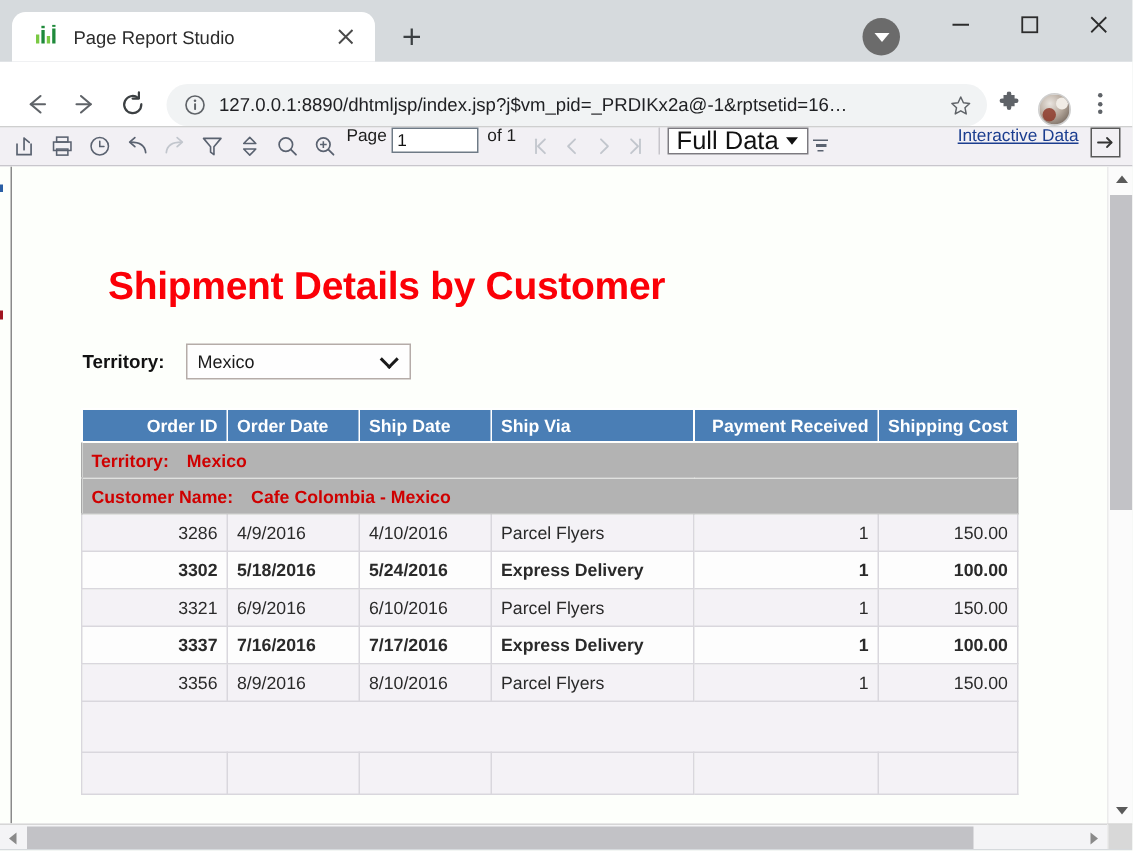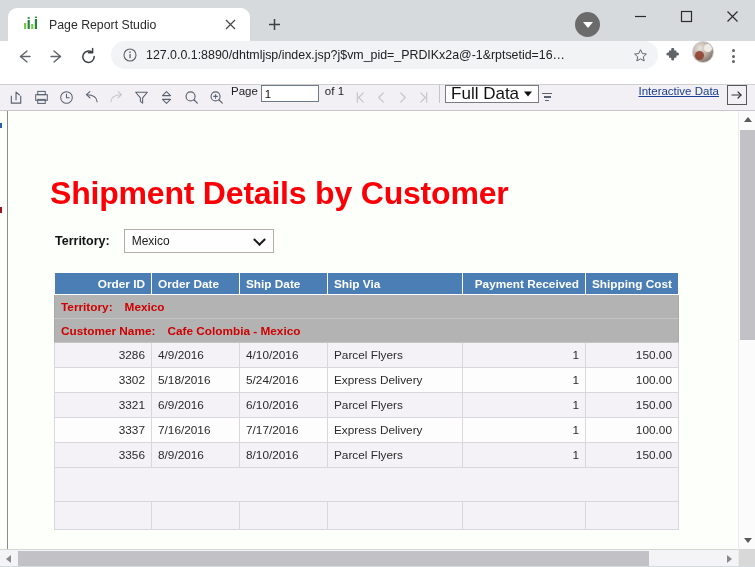--- a/index.html
+++ b/index.html
@@ -55,21 +55,21 @@
     background: #6b6b6b; display:flex; align-items:center; justify-content:center;
   }
   .profile-pill .caret {
     width: 0; height: 0; border-left: 5px solid transparent;
     border-right: 5px solid transparent; border-top: 6px solid #ffffff;
   }
 
   
   .navbar {
     height: 44px; background: #ffffff;
-    display: flex; align-items: flex-start; padding: 0 9px; gap: 2px;
+    display: flex; align-items: flex-end; padding: 0 9px; gap: 2px;
     border-bottom: 1px solid #cfcfcf;
   }
   .navicon {
     width: 30px; height: 30px; flex: 0 0 30px;
     display: flex; align-items: center; justify-content: center;
     color: #5f6368; border-radius: 50%;
   }
   .omnibox {
     flex: 1 1 auto; height: 28px; margin-left: 6px;
     background: #f1f3f4; border-radius: 14px;
@@ -144,22 +144,22 @@
     display:flex; align-items:center; justify-content:center; color:#333;
   }
 
   
   .canvas-wrap { position: relative; width: 755px; height: 455px; background: #fdfffb; overflow: hidden; }
   .report-page {
     position: absolute; left: 8px; top: 0; right: 17px; bottom: 19px;
     background: #fdfffb; overflow: hidden;
   }
   .report-title {
-    position: absolute; left: 42px; top: 64px;
-    font-size: 32px; font-weight: bold; color: #fb0007;
+    position: absolute; left: 64px; top: 64px;
+    font-size: 26px; font-weight: bold; color: #fb0007;
     letter-spacing: -0.2px; white-space: nowrap;
   }
   .territory-row {
     position: absolute; left: 47px; top: 118px;
     display: flex; align-items: center; gap: 14px;
   }
   .territory-label { font-size: 12.5px; font-weight: bold; color: #121212; }
   .territory-select {
     width: 150px; height: 24px; border: 1px solid #b5aca8; background: #fefefe;
     display: flex; align-items: center; padding-left: 7px; position: relative;
@@ -189,21 +189,21 @@
   .rpt-table thead th.num { text-align: right; }
   .grp-row td {
     background: #b3b3b3; border-left: 1px solid #a8a8a8; border-right: 1px solid #a8a8a8;
     border-top: 1px solid #c4c4c4; border-bottom: 1px solid #c4c4c4;
     height: 24px;
   }
   .grp-lbl { color: #cf0000; font-weight: bold; font-size: 11.8px; }
   .grp-val { color: #cf0000; font-weight: bold; font-size: 11.8px; margin-left: 12px; }
   .grp-val.norm { font-weight: bold; }
   .rpt-table tbody tr.alt td { background: #f4f2f6; }
-  .rpt-table tbody tr.plain td { background: #fdfdfd; }
+  .rpt-table tbody tr.plain td { background: #fdfdfd; font-weight: bold; }
   .rpt-table td.num { text-align: right; }
   .rpt-table td.txt { text-align: left; }
   .blank-wide td { background: #f4f2f6; height: 34px; border-left:1px solid #d9d7dd; border-right:1px solid #d9d7dd;}
   .blank-row td { background: #f4f2f6; height: 28px; }
 
   
   .c-oid   { width: 97px; }
   .c-odate { width: 88px; }
   .c-sdate { width: 88px; }
   .c-svia  { width: 135px; }

